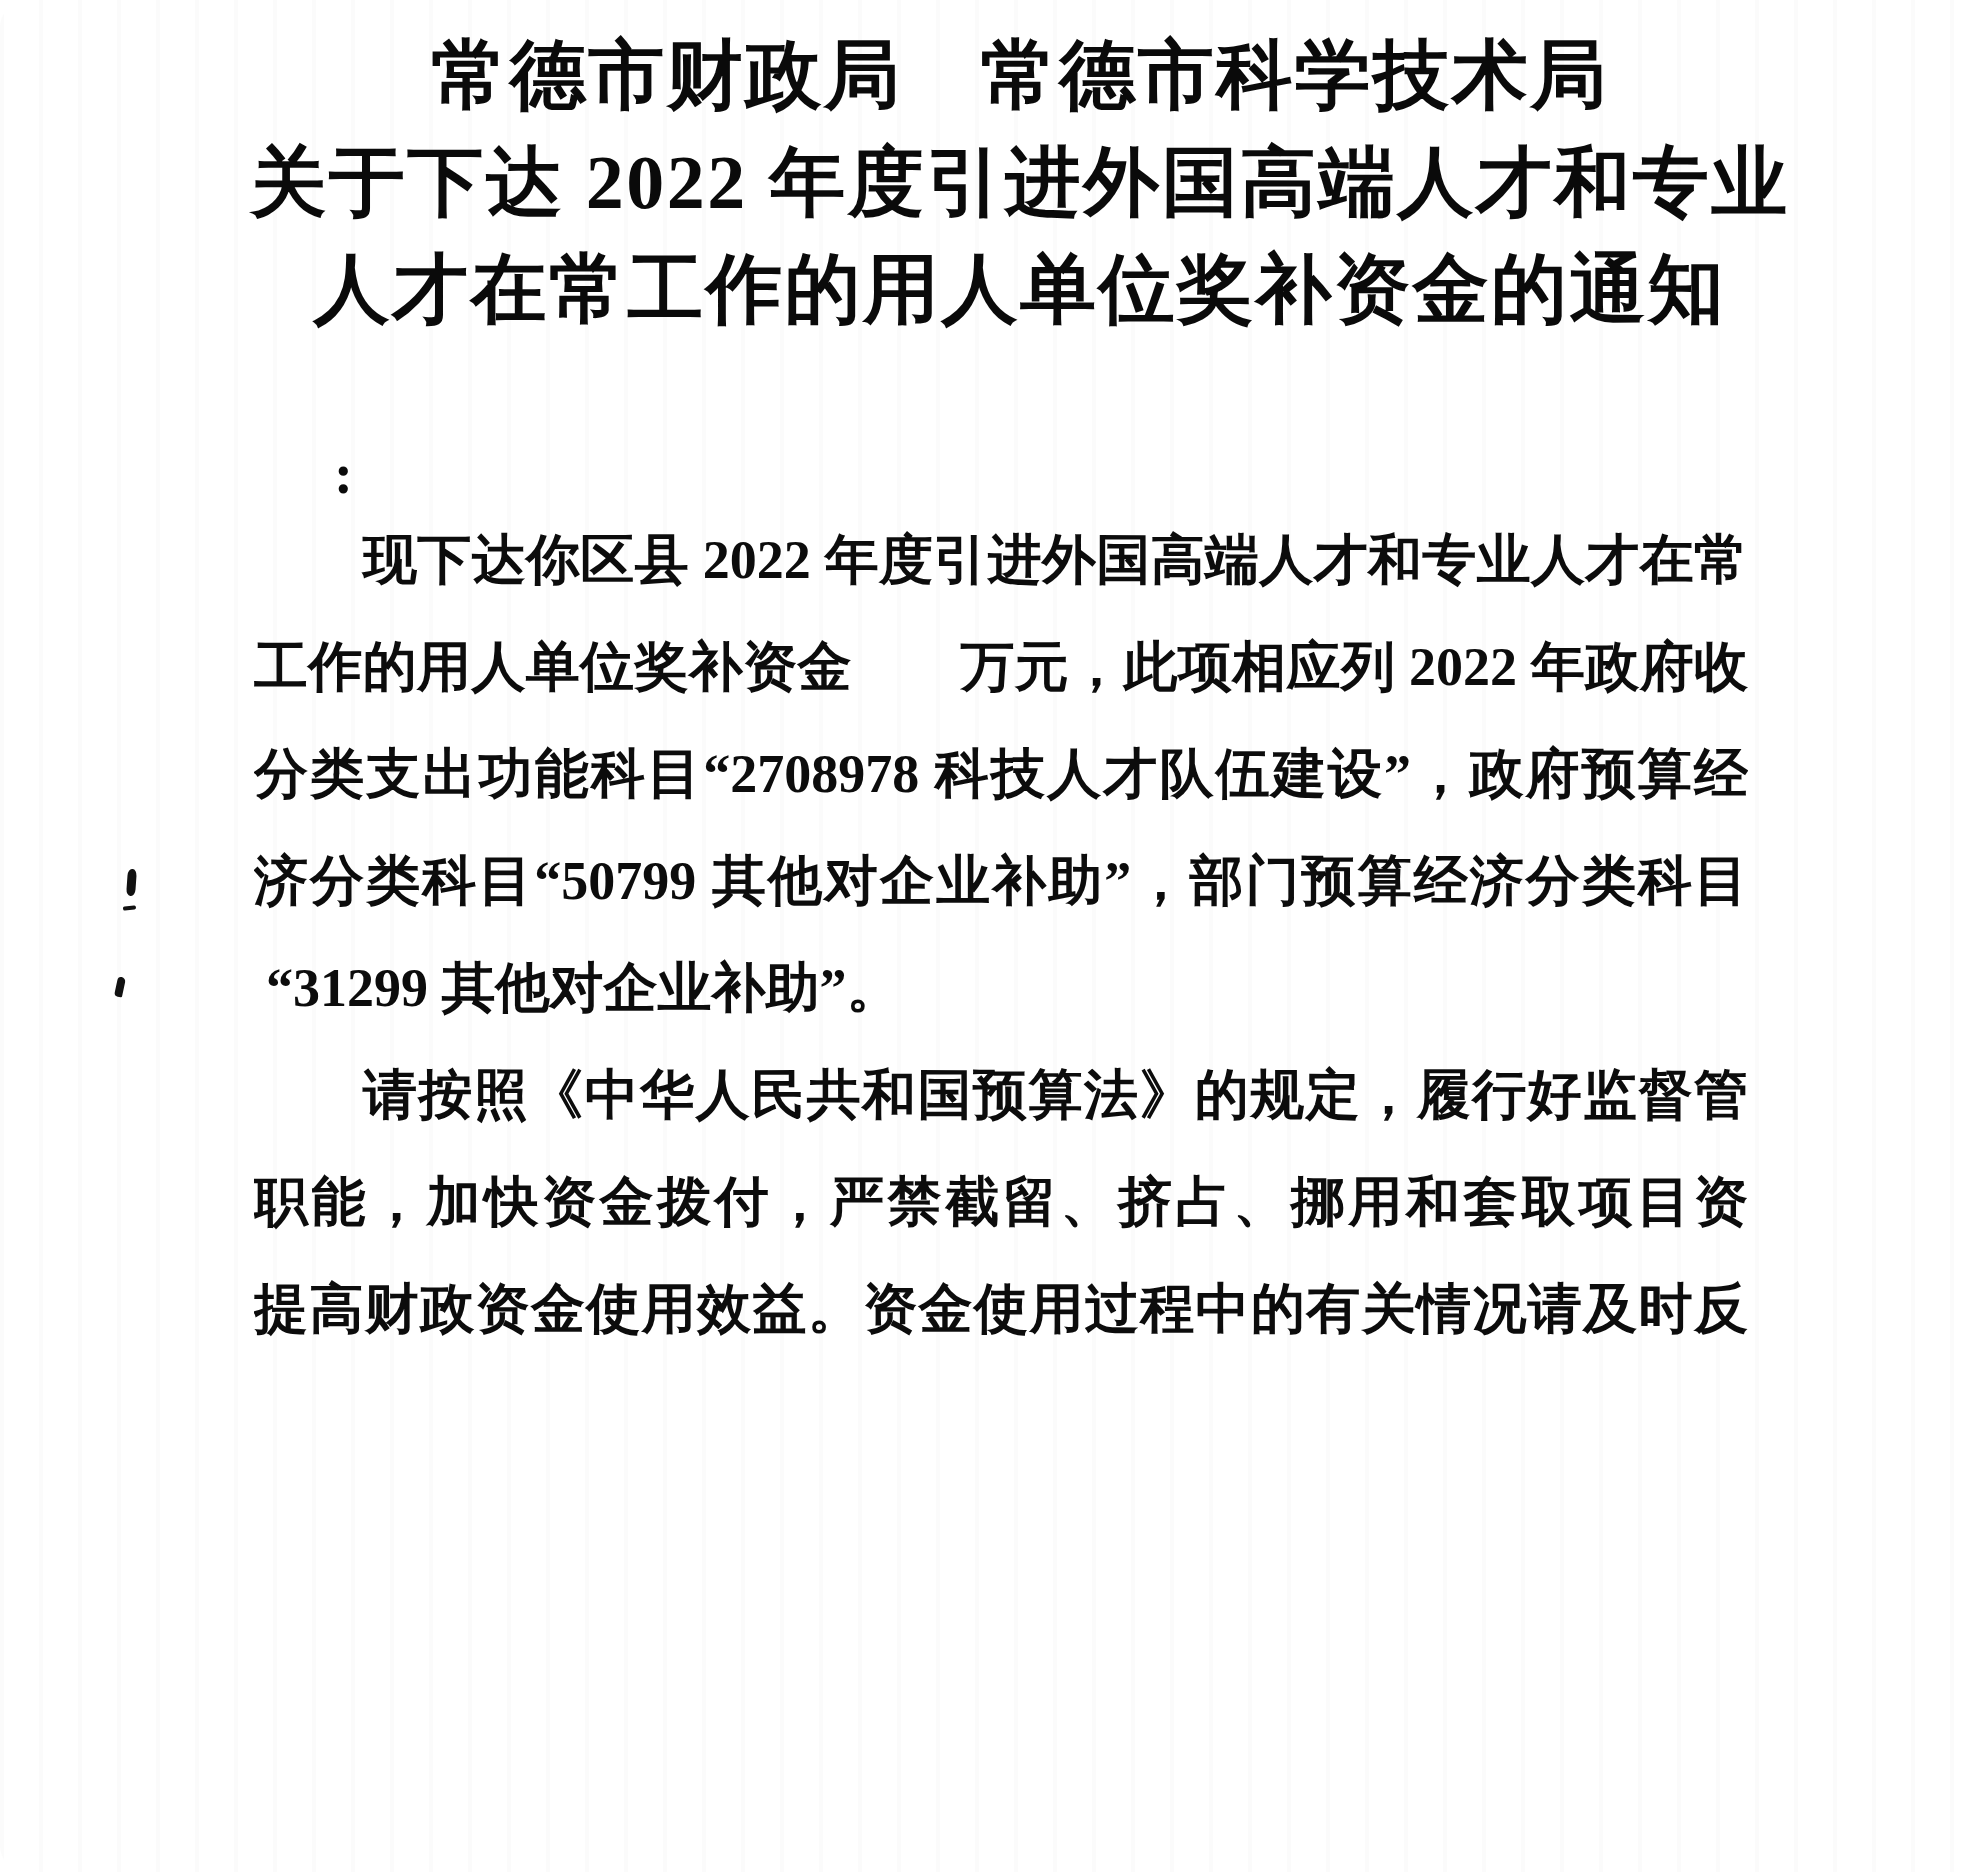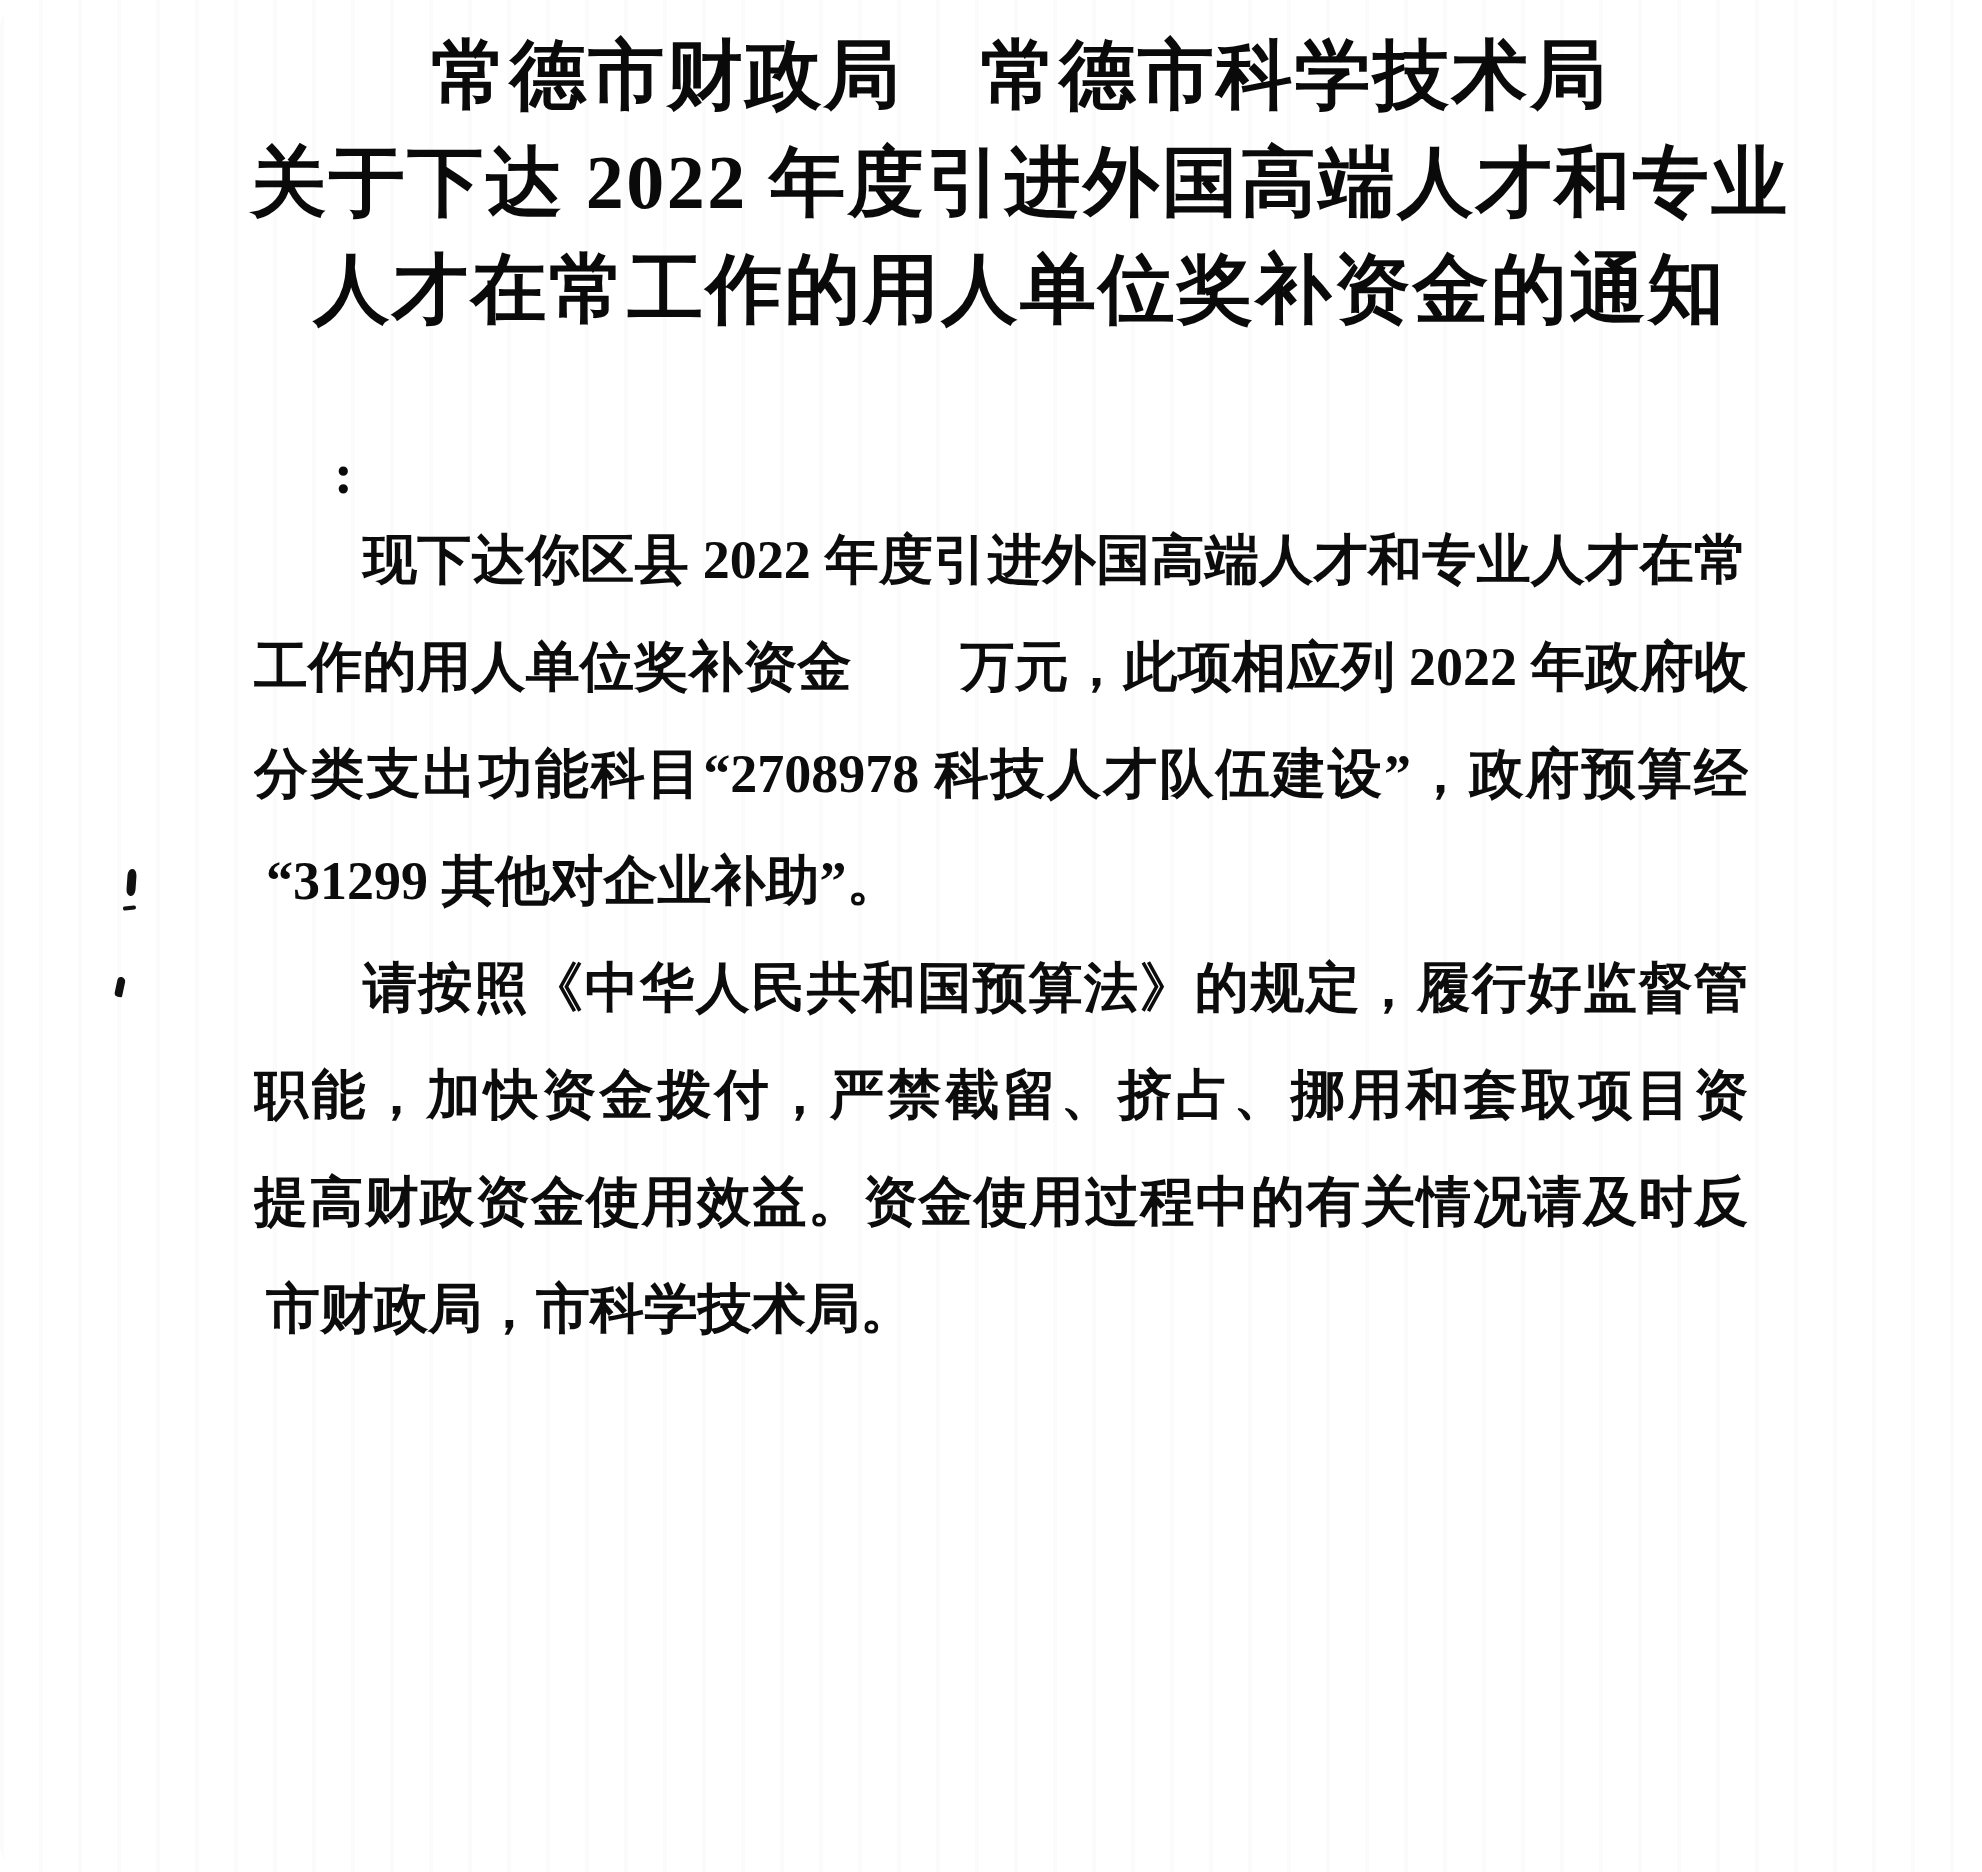--- a/index.html
+++ b/index.html
@@ -105,26 +105,26 @@
     <div class="title-line">关于下达 2022 年度引进外国高端人才和专业</div>
     <div class="title-line">人才在常工作的用人单位奖补资金的通知</div>
   </div>
 
   <div class="salutation-colon">:</div>
 
   <div class="body-block">
     <div class="line indent">现下达你区县 2022 年度引进外国高端人才和专业人才在常</div>
     <div class="line">工作的用人单位奖补资金　　万元，此项相应列 2022 年政府收支</div>
     <div class="line">分类支出功能科目“2708978 科技人才队伍建设”，政府预算经</div>
+    <div class="line">济分类科目“50799 其他对企业补助”，部门预算经济分类科目</div>
     <div class="line short">“31299 其他对企业补助”。</div>
 
     <div class="line indent">请按照《中华人民共和国预算法》的规定，履行好监督管理</div>
     <div class="line">职能，加快资金拨付，严禁截留、挤占、挪用和套取项目资金，</div>
     <div class="line">提高财政资金使用效益。资金使用过程中的有关情况请及时反馈</div>
-    <div class="line short">市财政局，市科学技术局。</div>
   </div>
 
   <div class="ink-mark mark-excl-bar"></div>
   <div class="ink-mark mark-excl-dash"></div>
   <div class="ink-mark mark-comma"></div>
 
 </div>
 
 
 </body></html>

